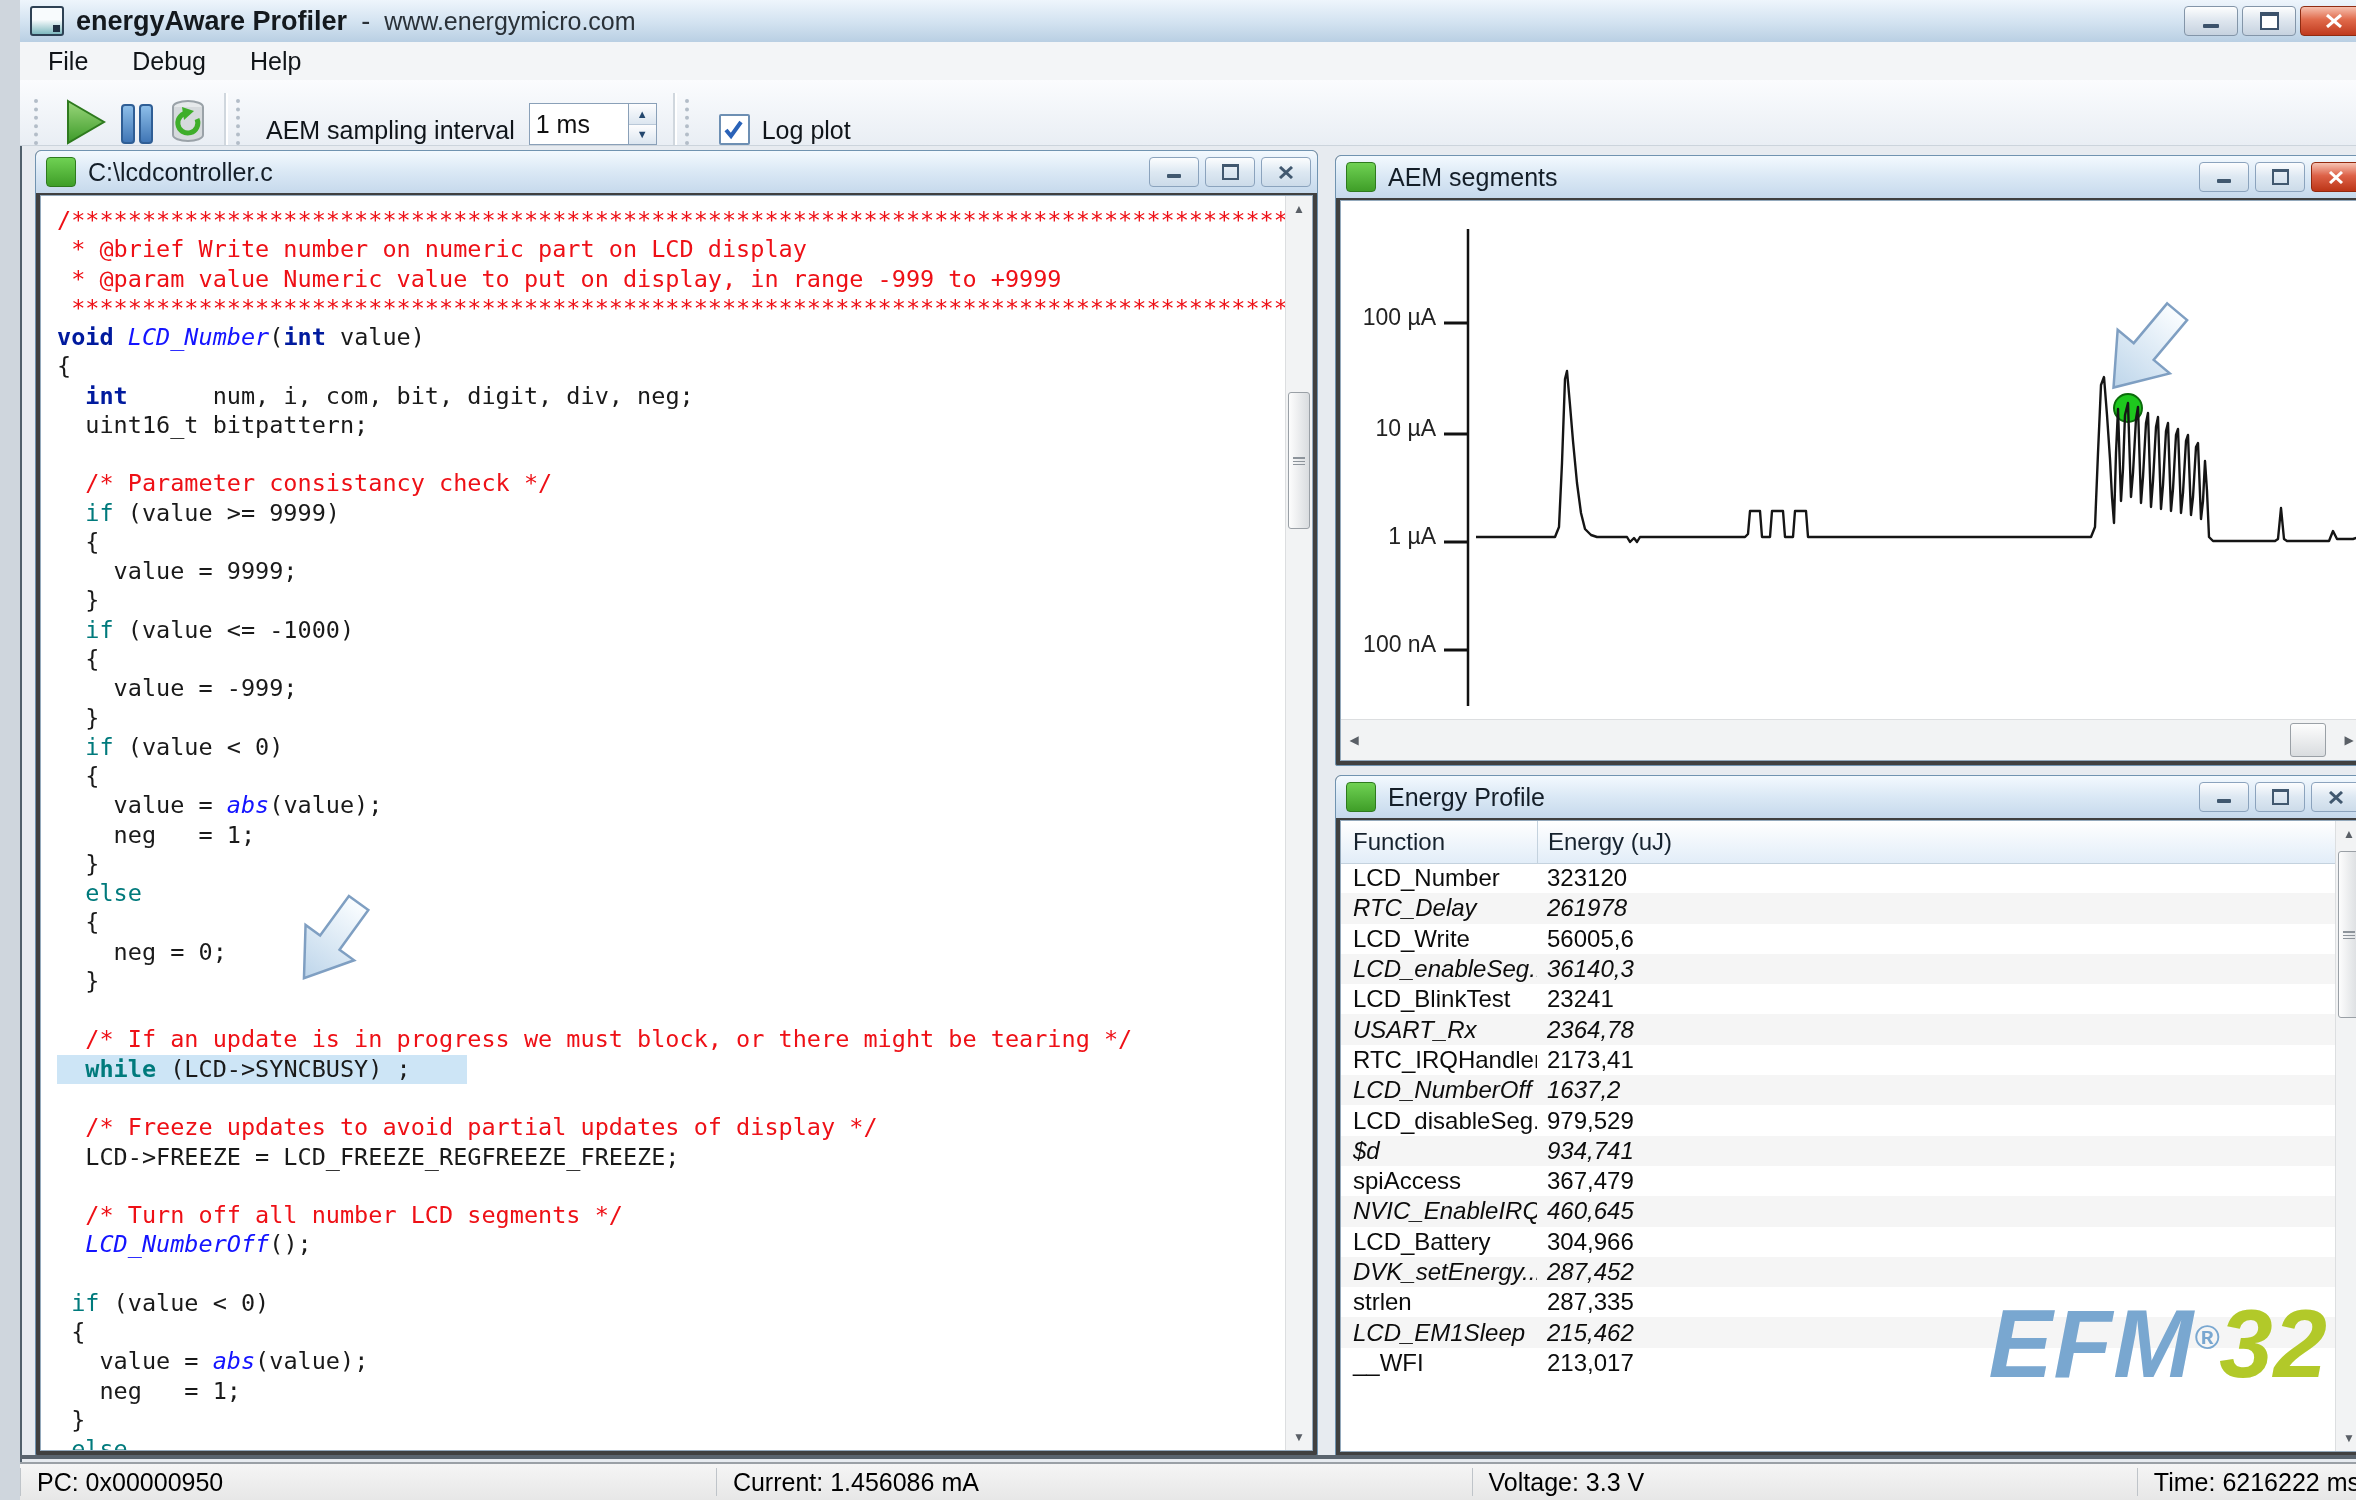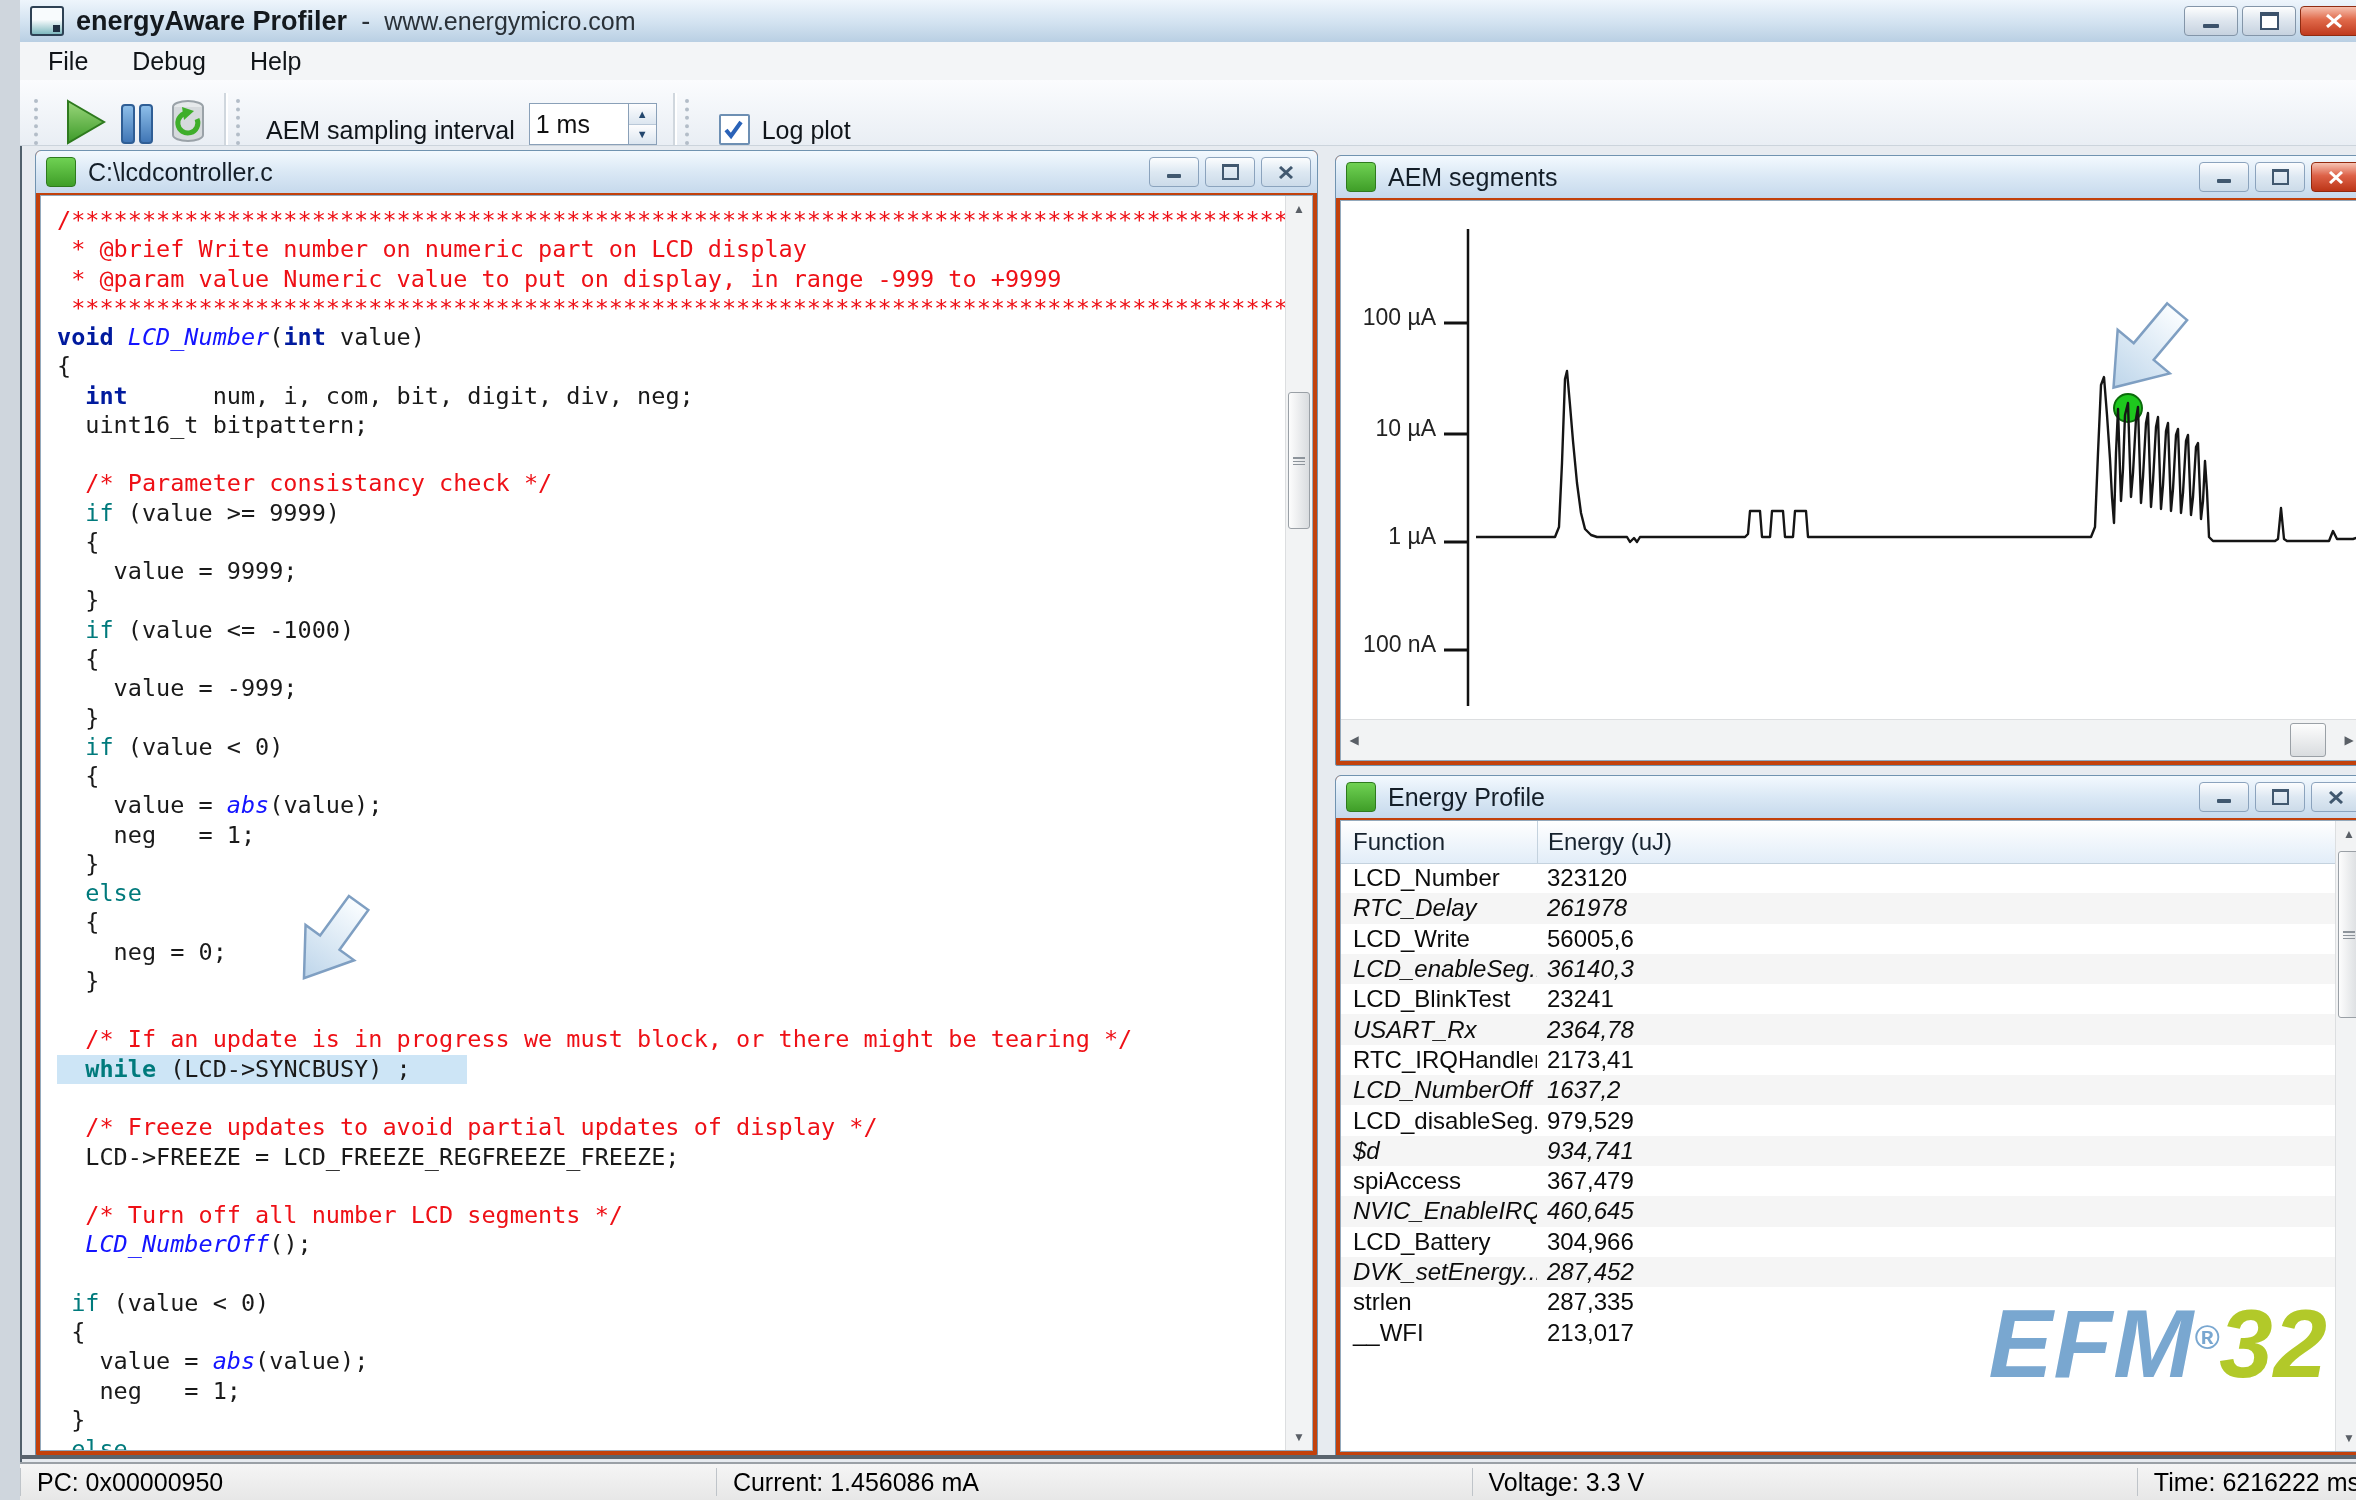--- a/index.html
+++ b/index.html
@@ -36,21 +36,21 @@
   .spinner{display:flex;margin-left:14px;}
   .spin-box{width:92px;height:40px;background:#fff;border:1px solid #8aa0b8;display:flex;align-items:center;
     padding-left:6px;font-size:25px;color:#111;}
   .spin-btns{width:28px;height:42px;display:flex;flex-direction:column;border:1px solid #8aa0b8;border-left:none;box-sizing:border-box;}
   .spin-btns div{flex:1;display:flex;align-items:center;justify-content:center;font-size:11px;color:#24476e;
     background:linear-gradient(#fdfdfe,#dce6f0);}
   .spin-btns div:first-child{border-bottom:1px solid #b9c8d8;}
   .checkbox{width:27px;height:27px;background:#fff;border:2px solid #6d8fb3;border-radius:2px;margin-left:16px;
     display:flex;align-items:center;justify-content:center;}
   
-  .win{position:absolute;background:#c2410c;border:1px solid #7093b0;border-radius:6px 6px 2px 2px;box-sizing:border-box;}
+  .win{position:absolute;background:#404040;border:1px solid #7093b0;border-radius:6px 6px 2px 2px;box-sizing:border-box;}
   .win-tb{height:42px;display:flex;align-items:center;
     background:linear-gradient(#f3f9fe,#dae8f5 50%,#c6d9ec);border-radius:5px 5px 0 0;}
   .win-ico{width:28px;height:28px;margin-left:10px;background:linear-gradient(#6fd153,#3f9e28);
     border:1px solid #2e7a1e;border-radius:4px;}
   .win-title{font-size:25px;color:#141e28;margin-left:12px;}
   .win-btns{margin-left:auto;display:flex;gap:6px;margin-right:6px;}
   .wbtn{width:48px;height:28px;border:1px solid #8ba3bd;border-radius:4px;display:flex;align-items:center;
     justify-content:center;background:linear-gradient(#fcfdfe,#dde8f2 50%,#ccdbe9);color:#41586f;}
   .wbtn.red{background:linear-gradient(#f6c3b3,#dd6248 45%,#bc3517);border-color:#93290e;color:#fff;}
   .wbtn .g-min{margin-top:8px;width:14px;background:currentColor;}
@@ -338,20 +338,24 @@
             <div class="ec2">304,966</div>
           </div>
           <div class="er alt">
             <div class="ec1">DVK_setEnergy...</div>
             <div class="ec2">287,452</div>
           </div>
           <div class="er">
             <div class="ec1">strlen</div>
             <div class="ec2">287,335</div>
           </div>
+          <div class="er alt">
+            <div class="ec1">LCD_EM1Sleep</div>
+            <div class="ec2">215,462</div>
+          </div>
           <div class="er">
             <div class="ec1">__WFI</div>
             <div class="ec2">213,017</div>
           </div>
         </div>
       <div class="efm-logo">
         <span class="efm-blue">EFM</span><span class="efm-reg">®</span><span class="efm-green">32</span>
       </div>
       <div class="vscroll">
         <div class="sb-arrow" style="top:0;">▲</div>

